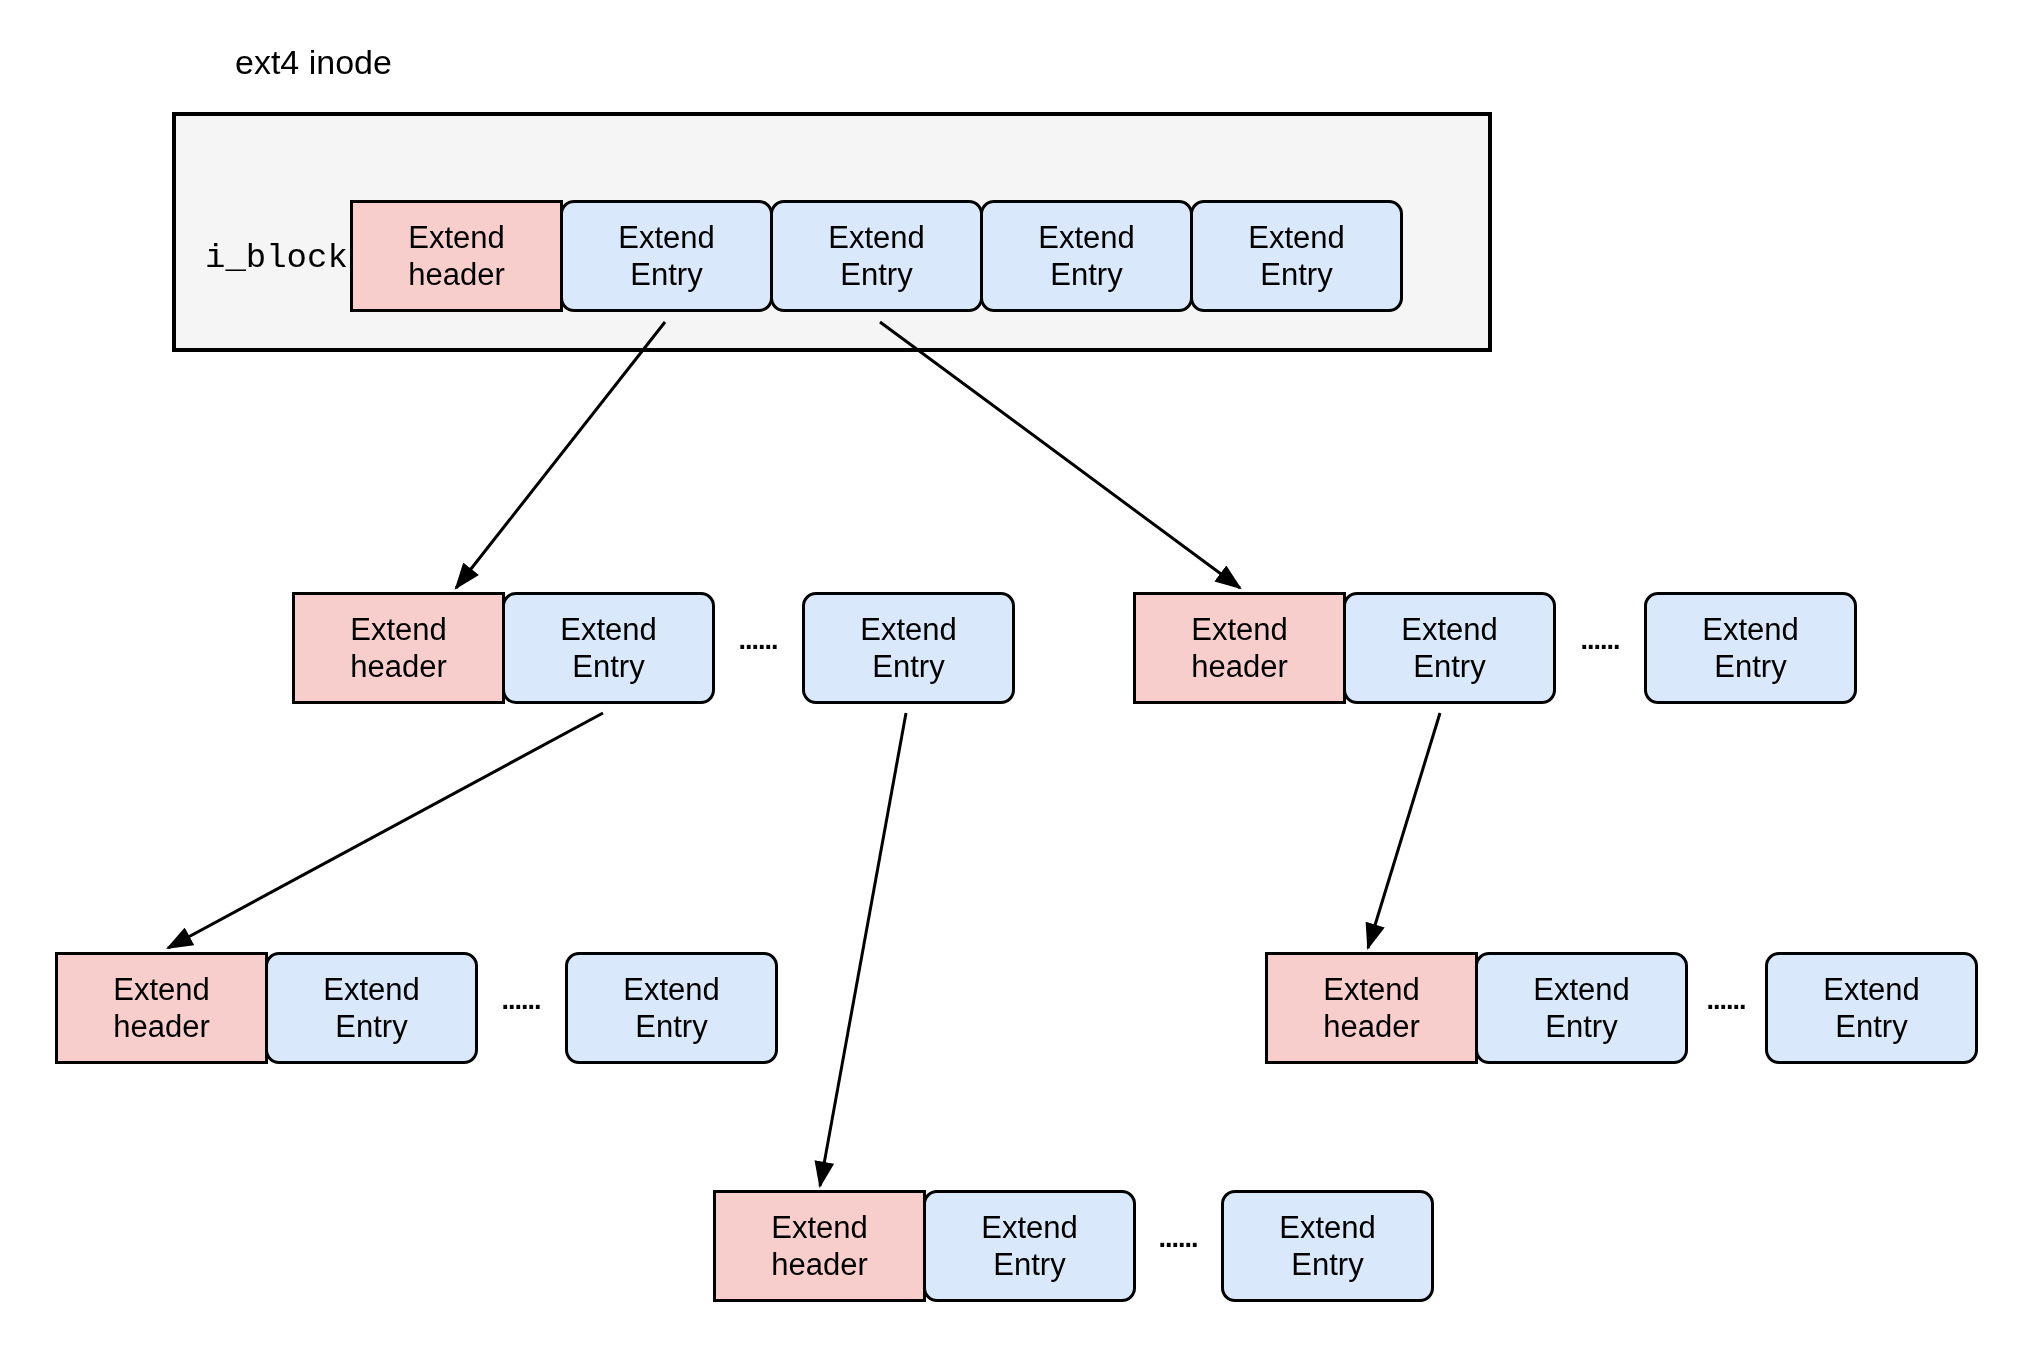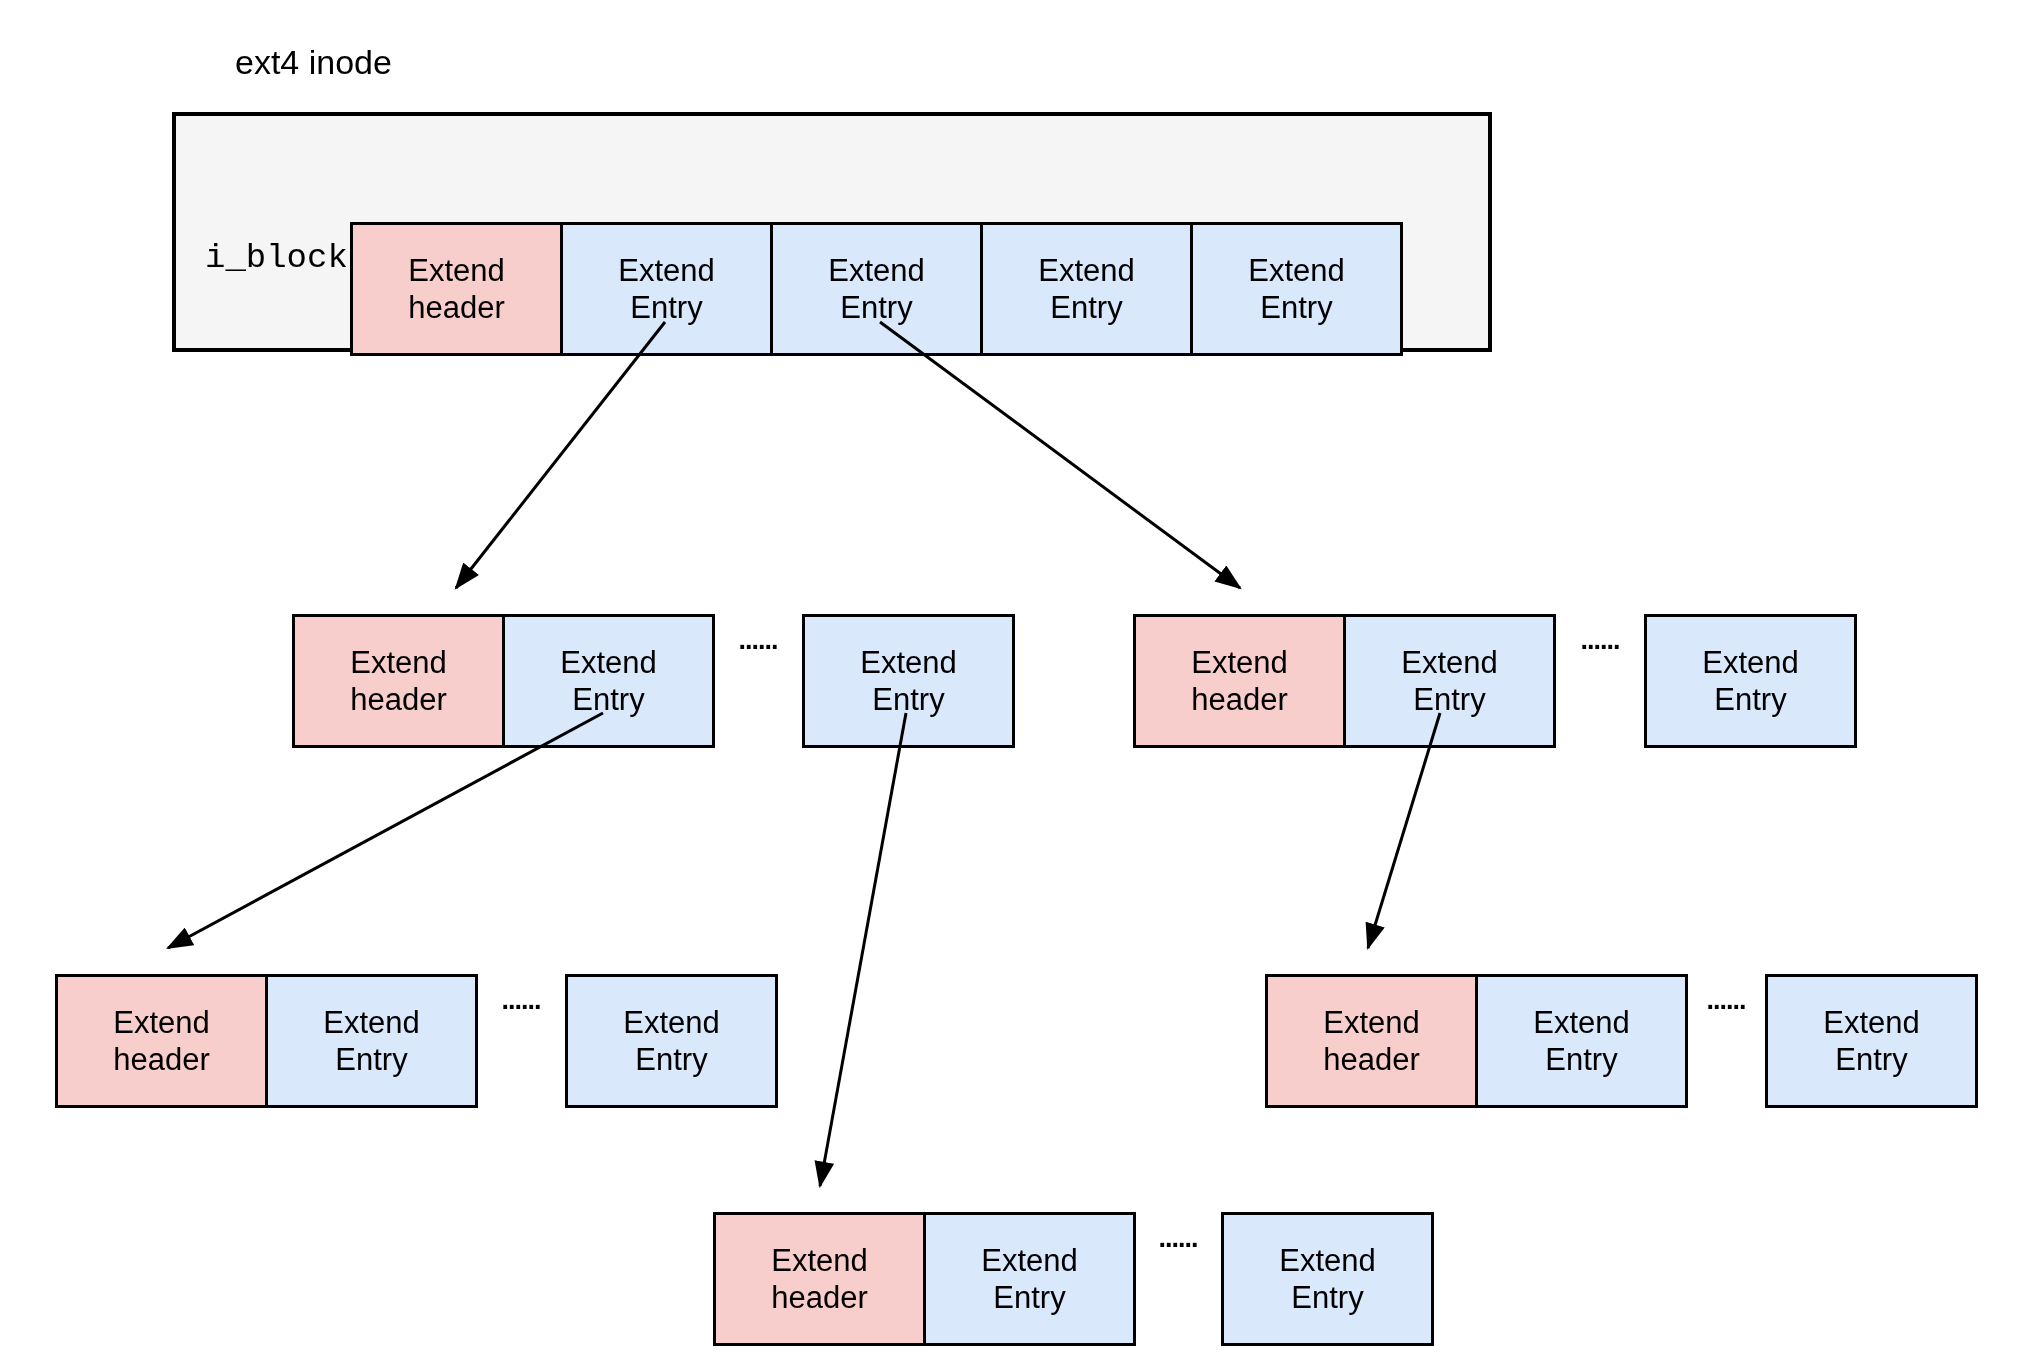--- a/index.html
+++ b/index.html
@@ -25,34 +25,33 @@
   .inode-box {
     position: absolute;
     left: 172px; top: 112px;
     width: 1320px; height: 240px;
     box-sizing: border-box;
     background: var(--inode-fill, #f5f5f5);
     border: 4px solid var(--border, #000000);
   }
   .cell {
     position: absolute;
-    width: 213px; height: 134px;
+    width: 213px; height: 112px;
     box-sizing: border-box;
     border: 3px solid var(--border, #000000);
     display: flex;
     align-items: center;
     justify-content: center;
     text-align: center;
     font-size: 31px;
     line-height: 37px;
     padding: 0 30px;
-    margin-top: 22px;
   }
   .cell.header { background: var(--header-fill, #f8cecc); }
-  .cell.entry  { background: var(--entry-fill, #dae8fc); }
+  .cell.entry  { background: var(--entry-fill, #dae8fc); border-radius: 14px; }
   .dots {
     position: absolute;
     width: 100px;
     text-align: center;
     font-size: 27px;
     font-weight: 700;
     letter-spacing: -1px;
     line-height: 40px;
     white-space: nowrap;
   }

